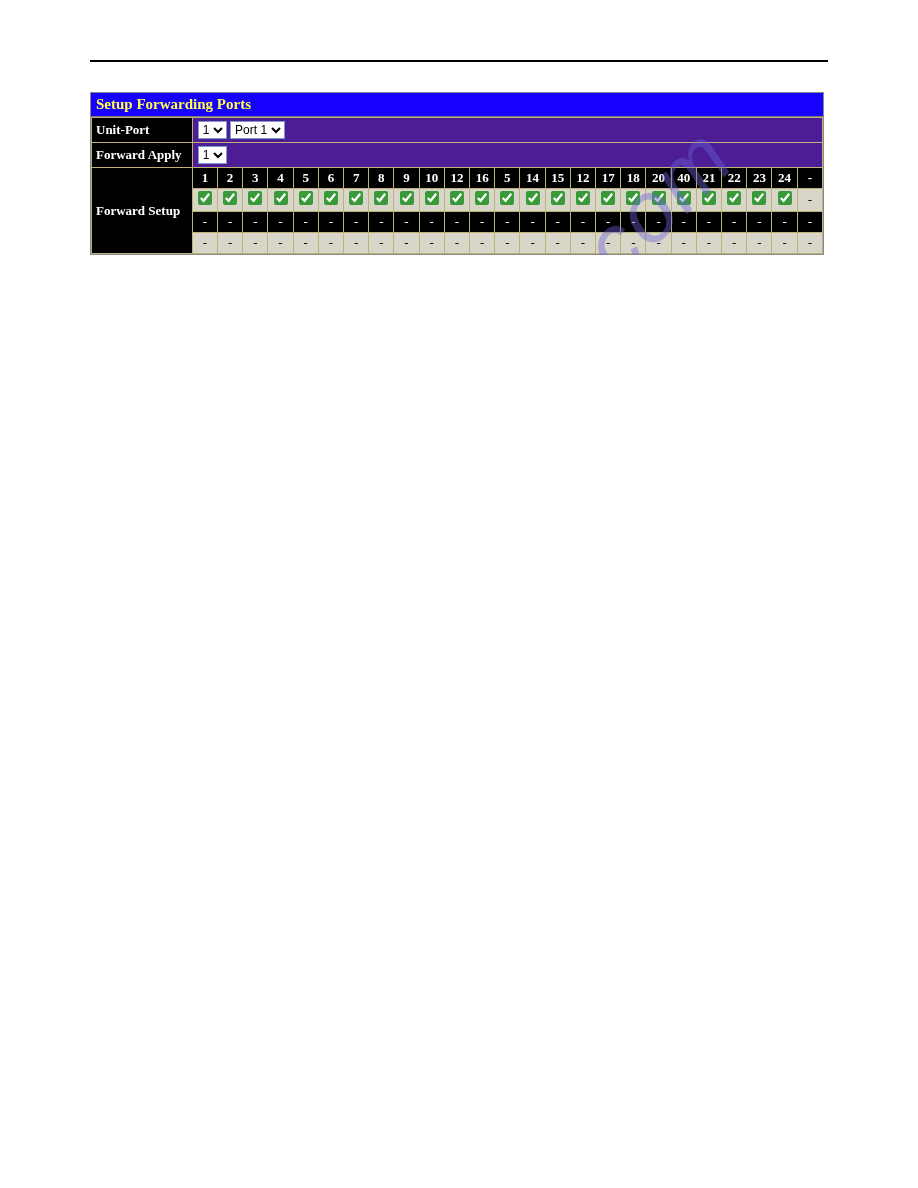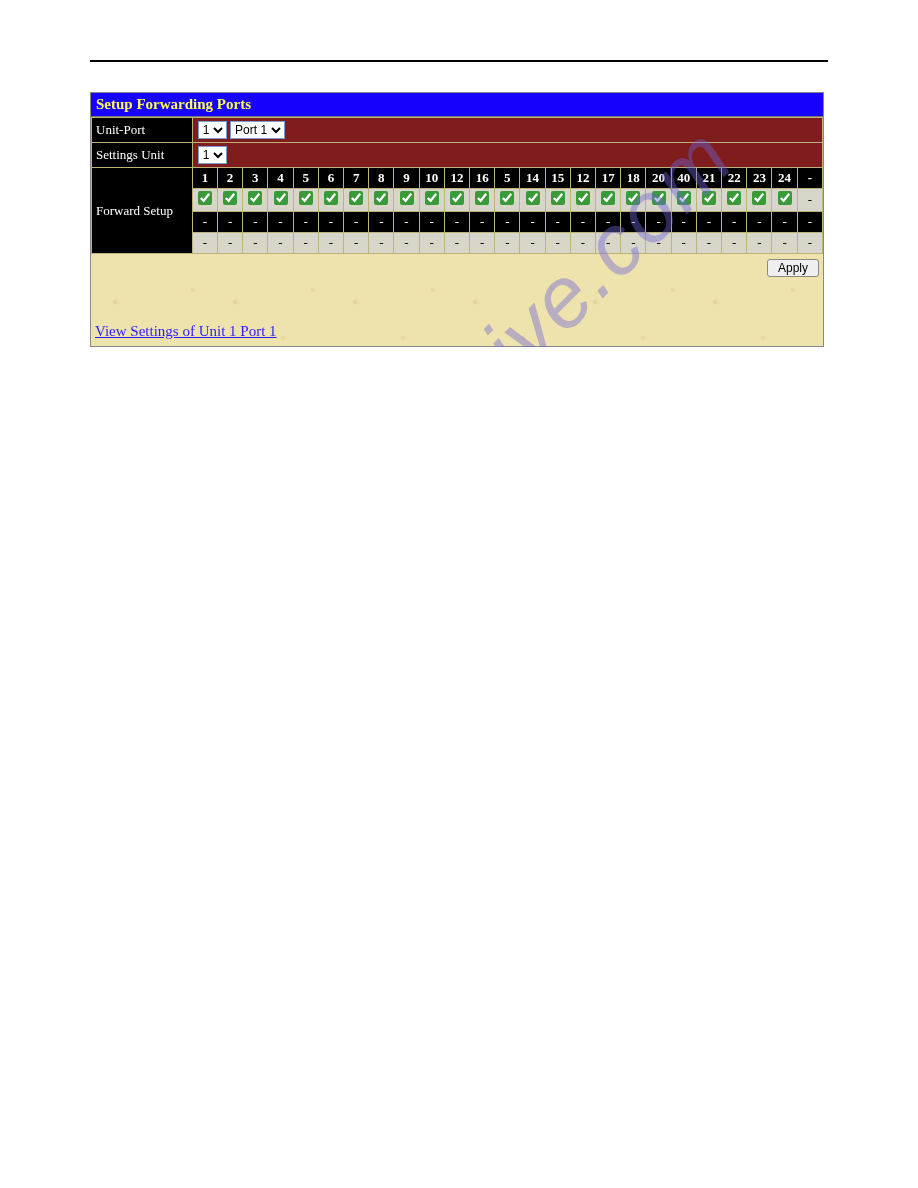--- a/index.html
+++ b/index.html
@@ -38,28 +38,28 @@
   }
   table.cfg td, table.cfg th {
     border: 1px solid #bdb27a;
     padding: 2px 4px;
     text-align: center;
     vertical-align: middle;
   }
   .lbl {
     background: #000;
     color: #fff;
-    font-weight: normal;
+    font-weight: bold;
     text-align: left !important;
     padding-left: 4px !important;
     white-space: nowrap;
     width: 100px;
   }
   .ctrlrow td.ctrl {
-    background: #7f1d1d;
+    background: #4c1d95;
     text-align: left !important;
     padding: 3px 5px !important;
   }
   select.sel {
     font-family: Arial, sans-serif;
     font-size: 12px;
     background: #fff;
     border: 1px solid #7a9ccf;
   }
   .hdr {
@@ -131,21 +131,21 @@
     <table class="cfg">
       <tbody>
           <tr class="ctrlrow">
         <td class="lbl">Unit-Port</td>
         <td class="ctrl" colspan="25">
           <select class="sel"><option>1</option></select>
           <select class="sel"><option>Port 1</option></select>
         </td>
       </tr>
       <tr class="ctrlrow">
-        <td class="lbl">Settings Unit</td>
+        <td class="lbl">Forward Apply</td>
         <td class="ctrl" colspan="25">
           <select class="sel"><option>1</option></select>
         </td>
       </tr>
 
       <tr>
         <td class="lbl" rowspan="4">Forward Setup</td>
         <th class="hdr">1</th>
         <th class="hdr">2</th>
         <th class="hdr">3</th>
@@ -252,22 +252,16 @@
         <td class="dashlight">-</td>
         <td class="dashlight">-</td>
         <td class="dashlight">-</td>
         <td class="dashlight">-</td>
         <td class="dashlight">-</td>
         <td class="dashlight">-</td>
       </tr>
     </tbody>
       </table>
 
-    <div class="bottom">
-      <div class="applyrow">
-        <button class="apply">Apply</button>
-      </div>
-      <a href="#" class="viewlink">View Settings of Unit 1 Port 1</a>
-    </div>
   </div>
 </div>
 
 <div class="wm">manualshive.com</div>
 
 </body></html>

